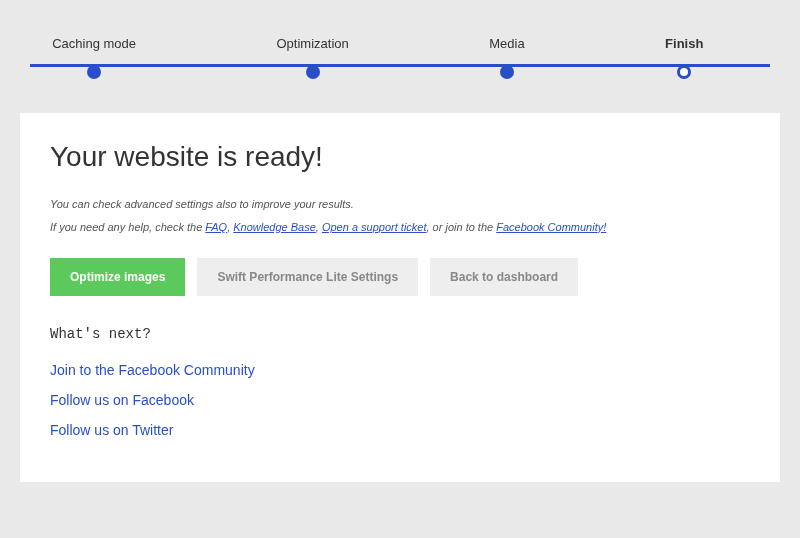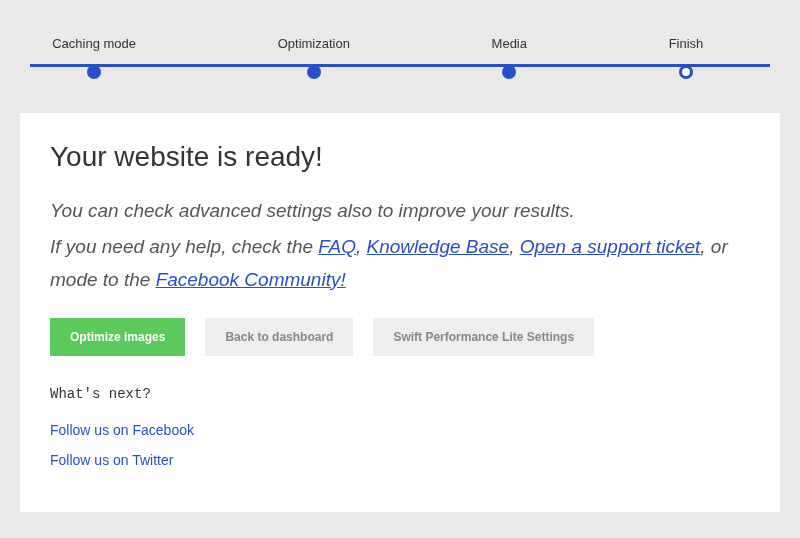--- a/index.html
+++ b/index.html
@@ -35,21 +35,21 @@
       flex-direction: column;
       align-items: center;
       position: relative;
     }
     .step-label {
       font-size: 13px;
       color: #333;
       margin-bottom: 12px;
     }
     .step-label.active {
-      font-weight: 400;
+      font-weight: 700;
     }
     .step-dot {
       width: 14px;
       height: 14px;
       border-radius: 50%;
       background: #284fc7;
       margin-top: 0;
       position: relative;
       top: 2px;
     }
@@ -64,32 +64,32 @@
     }
     .card-title {
       font-size: 28px;
       font-weight: 400;
       color: #333;
       margin-bottom: 22px;
     }
     .card-lead {
       font-style: italic;
       color: #555;
-      font-size: 19px;
+      font-size: 11px;
       line-height: 1.7;
       margin-bottom: 4px;
     }
     .card-lead a {
       color: #284fc7;
       text-decoration: underline;
     }
     .button-row {
       margin-top: 22px;
       display: flex;
-      gap: 20px;
+      gap: 12px;
     }
     .btn {
       border: none;
       font-size: 12px;
       font-weight: 600;
       padding: 12px 20px;
       cursor: pointer;
       font-family: inherit;
     }
     .btn-primary {
@@ -138,28 +138,29 @@
       <span class="step-dot hollow"></span>
     </div>
   </div>
 </div>
 
 <div class="card">
   <h1 class="card-title">Your website is ready!</h1>
 
   <p class="card-lead">You can check advanced settings also to improve your results.</p>
   <p class="card-lead">
-    <span>If you need any help, check the </span><a href="#">FAQ</a><span>, </span><a href="#">Knowledge Base</a><span>, </span><a href="#">Open a support ticket</a><span>, or mode to the </span><a href="#">Facebook Community!</a>
+    <span>If you need any help, check the </span><a href="#">FAQ</a><span>, </span><a href="#">Knowledge Base</a><span>, </span><a href="#">Open a support ticket</a><span>, or join to the </span><a href="#">Facebook Community!</a>
   </p>
 
   <div class="button-row">
     <button class="btn btn-primary">Optimize images</button>
+    <button class="btn btn-secondary">Swift Performance Lite Settings</button>
     <button class="btn btn-secondary">Back to dashboard</button>
-    <button class="btn btn-secondary">Swift Performance Lite Settings</button>
   </div>
 
   <p class="whats-next">What's next?</p>
 
   <div class="next-links">
+    <a href="#">Join to the Facebook Community</a>
     <a href="#">Follow us on Facebook</a>
     <a href="#">Follow us on Twitter</a>
   </div>
 </div>
 
 </body></html>

